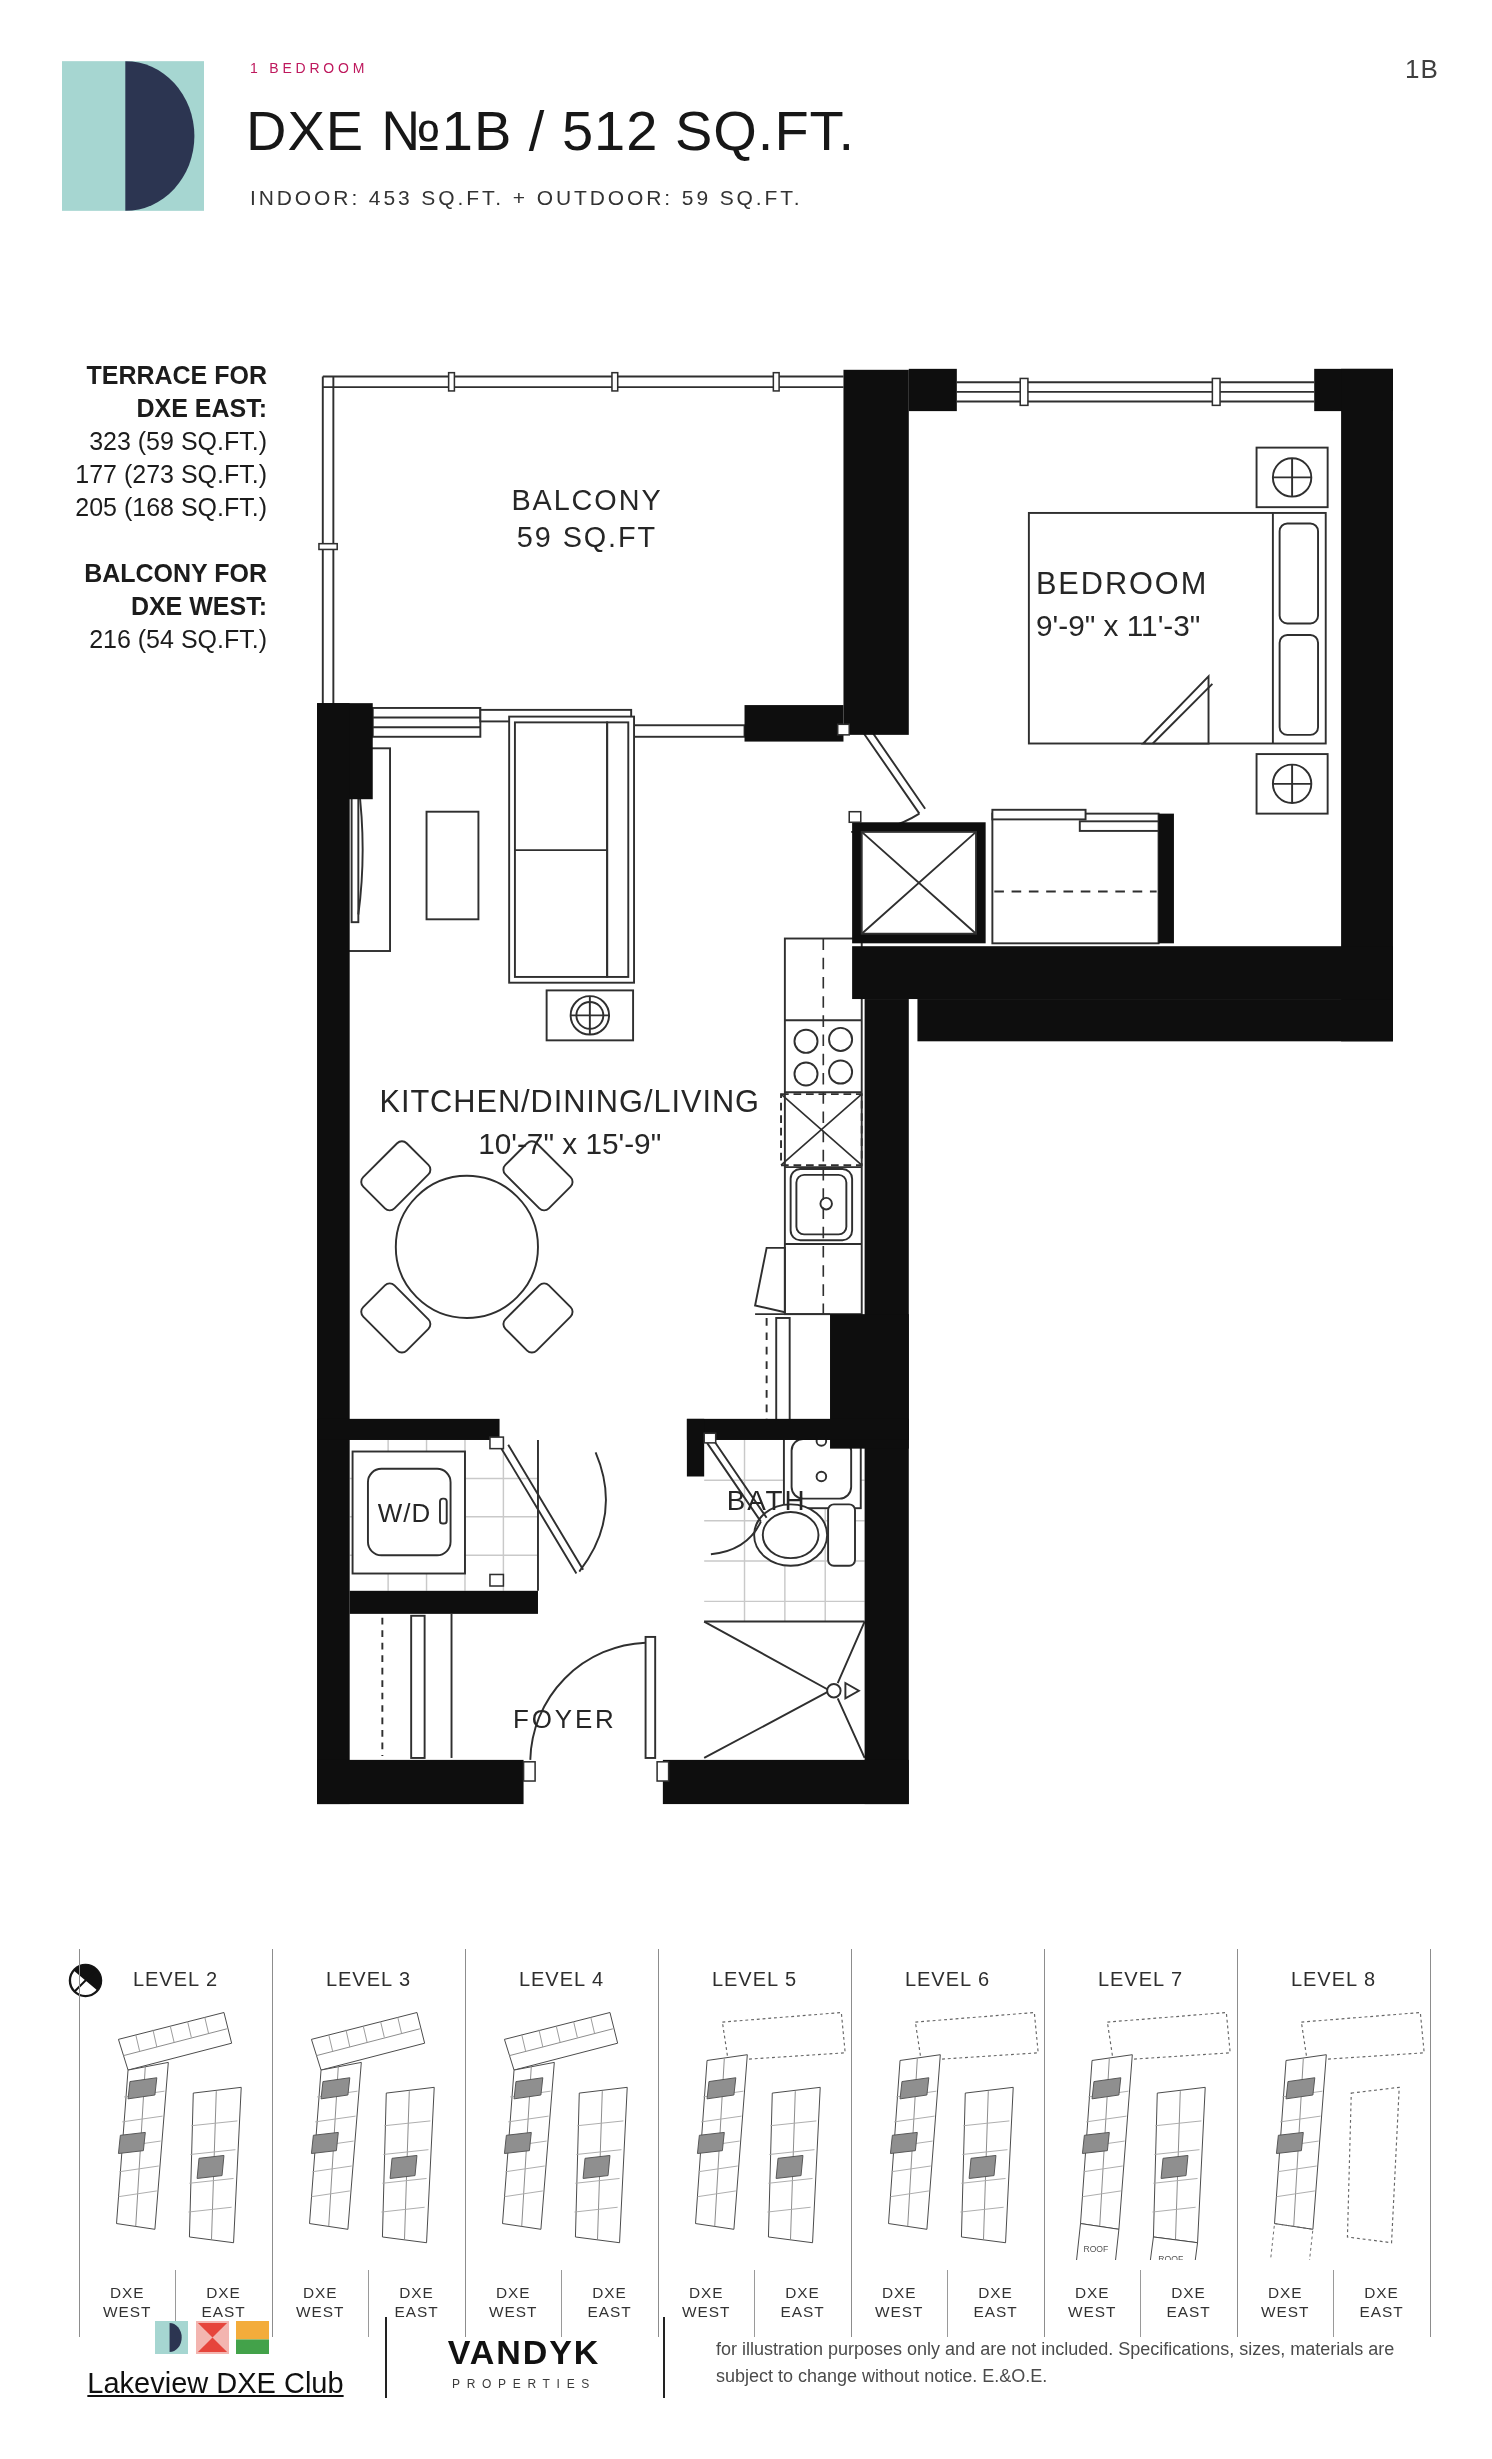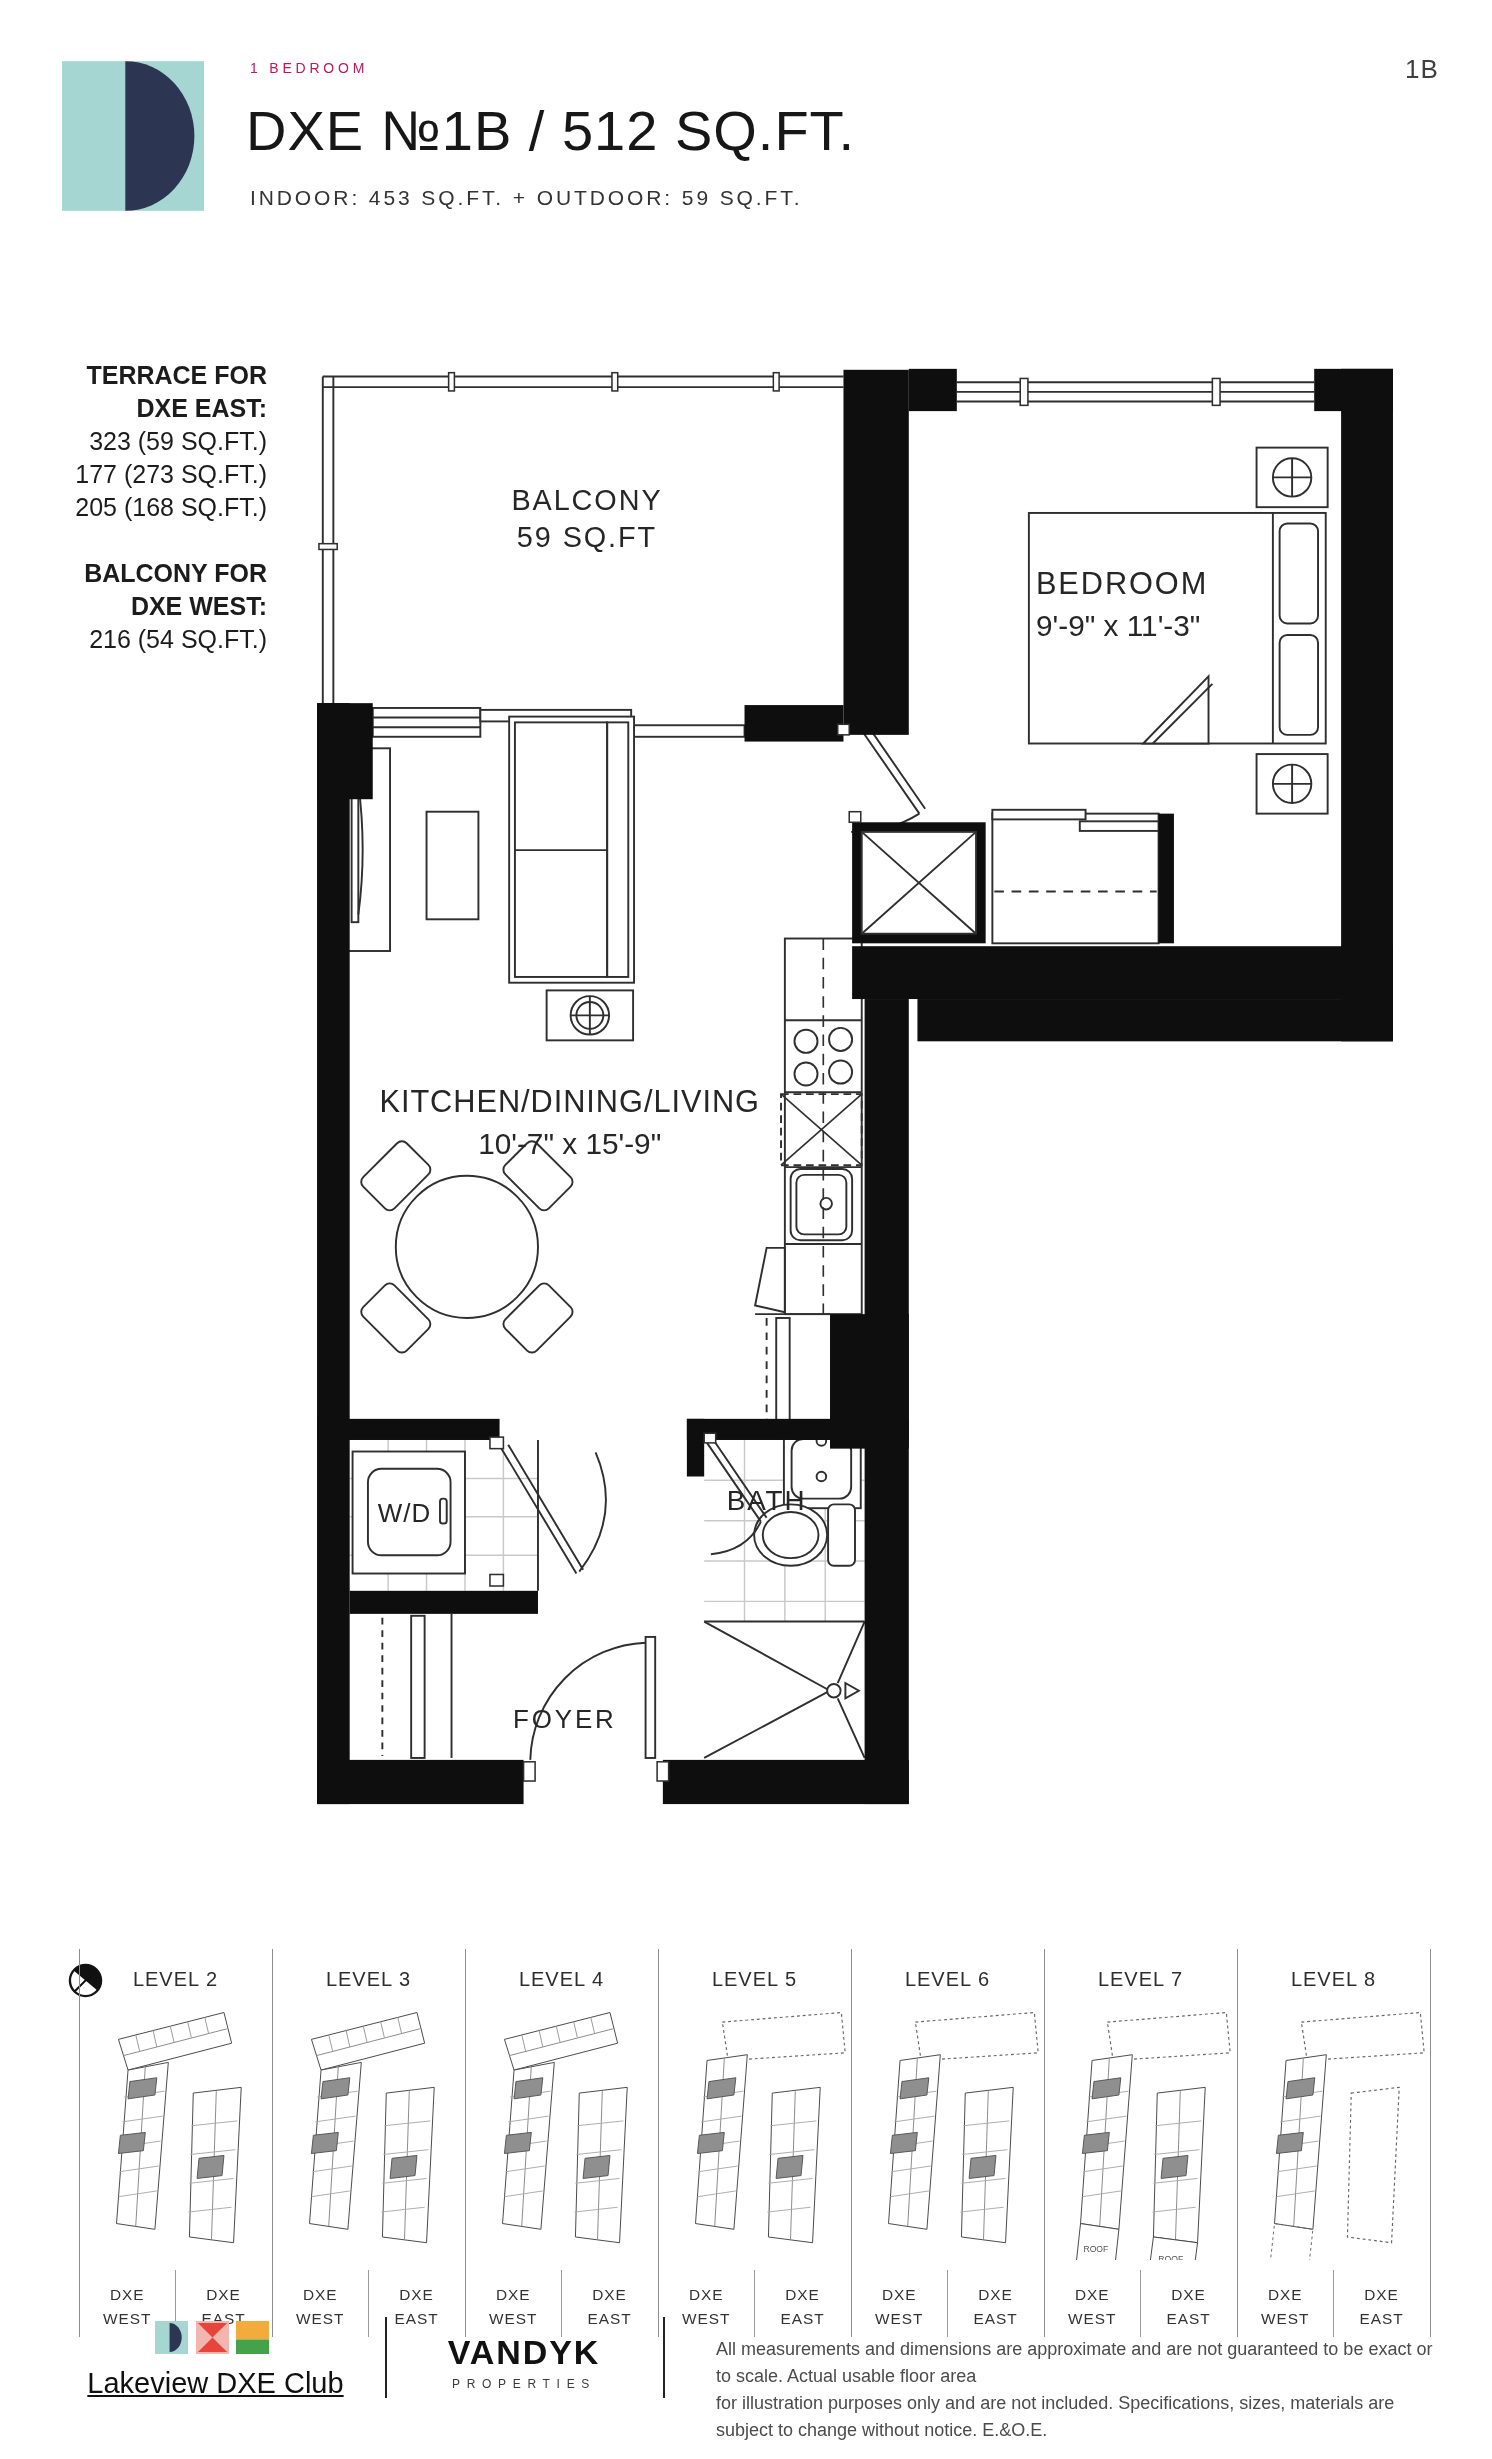--- a/index.html
+++ b/index.html
@@ -10,21 +10,21 @@
   .title{font-size:56px;font-weight:500;letter-spacing:1px;color:#171717;}
   .subtitle{font-size:21px;letter-spacing:2.9px;color:#333;}
   .pagecode{font-size:26px;font-weight:300;color:#3f3f3f;letter-spacing:1px;}
   
   .ann{width:229px;text-align:right;font-size:25px;line-height:33px;color:#1c1c1c;}
   .ann .hd{font-weight:bold;}
   .ann .gap{height:33px;}
   
   .lv-divider{width:1px;background:#8d8d8d;}
   .lv-label{font-size:20px;letter-spacing:1px;color:#2e2e2e;text-align:center;}
-  .lv-bottom{font-size:15.4px;line-height:24px;letter-spacing:1px;color:#333;text-align:center;}
+  .lv-bottom{font-size:15.4px;line-height:19px;letter-spacing:1px;color:#333;text-align:center;}
   .lv-minidiv{width:1px;background:#9a9a9a;}
   
   .brand-text{font-size:29px;color:#101010;text-decoration:underline;}
   .dev-title{font-size:34px;font-weight:bold;letter-spacing:1.9px;color:#111;}
   .dev-sub{font-size:12px;letter-spacing:6.7px;color:#3a3a3a;margin-top:4.8px;}
   .foot-div{width:1.9px;background:#222;}
   .disclaimer{font-size:18px;line-height:27px;color:#4b4b4b;width:728px;}
 </style>
 </head>
 <body>
@@ -385,16 +385,15 @@
   </svg>
 </div>
 <div class="abs brand-text" style="left:52px;top:2367px;width:327px;text-align:center">Lakeview DXE Club</div>
 <div class="abs foot-div" style="left:385px;top:2317px;height:81px"></div>
 <div class="abs" style="left:432px;top:2333px;width:184px;text-align:center">
   <div class="dev-title">VANDYK</div>
   <div class="dev-sub">PROPERTIES</div>
 </div>
 <div class="abs foot-div" style="left:663px;top:2317px;height:81px"></div>
 <div class="abs disclaimer" style="left:716px;top:2336px">
-  <div>All measurements and dimensions are approximate and are not guaranteed to be exact or to scale. Actual usable floor area</div>
   <div>for illustration purposes only and are not included. Specifications, sizes, materials are subject to change without notice. E.&amp;O.E.</div>
 </div>
 
 
 </body></html>

